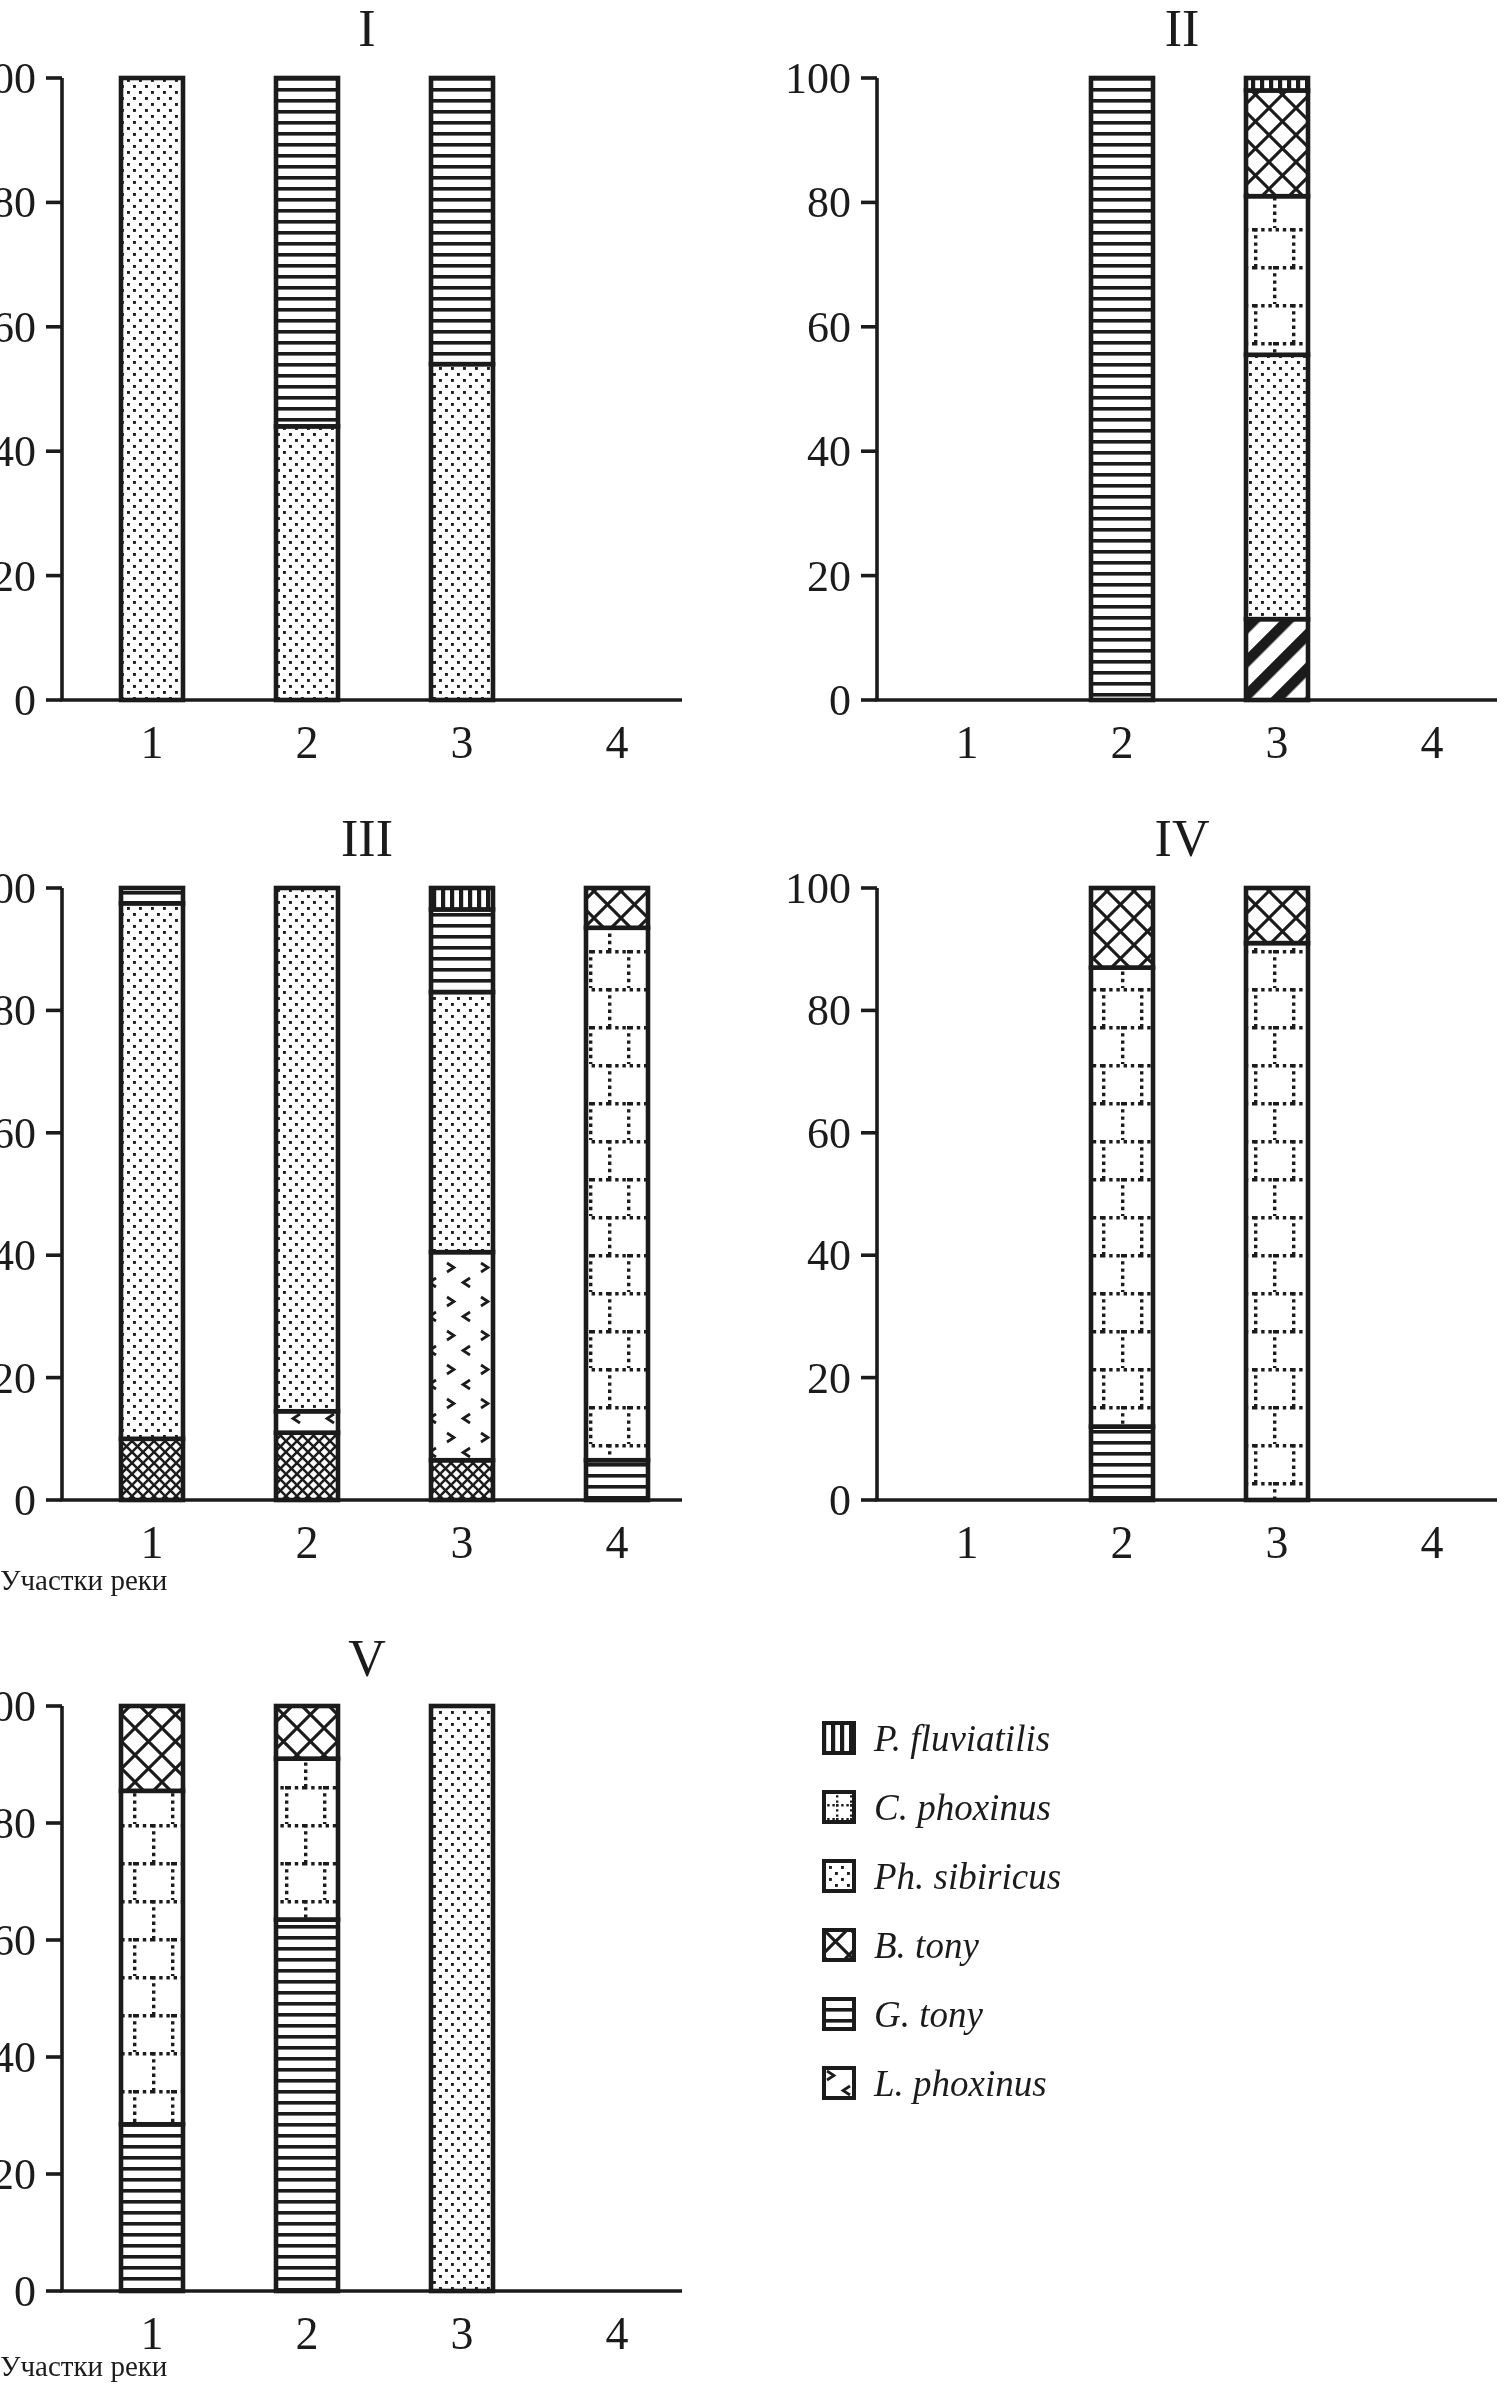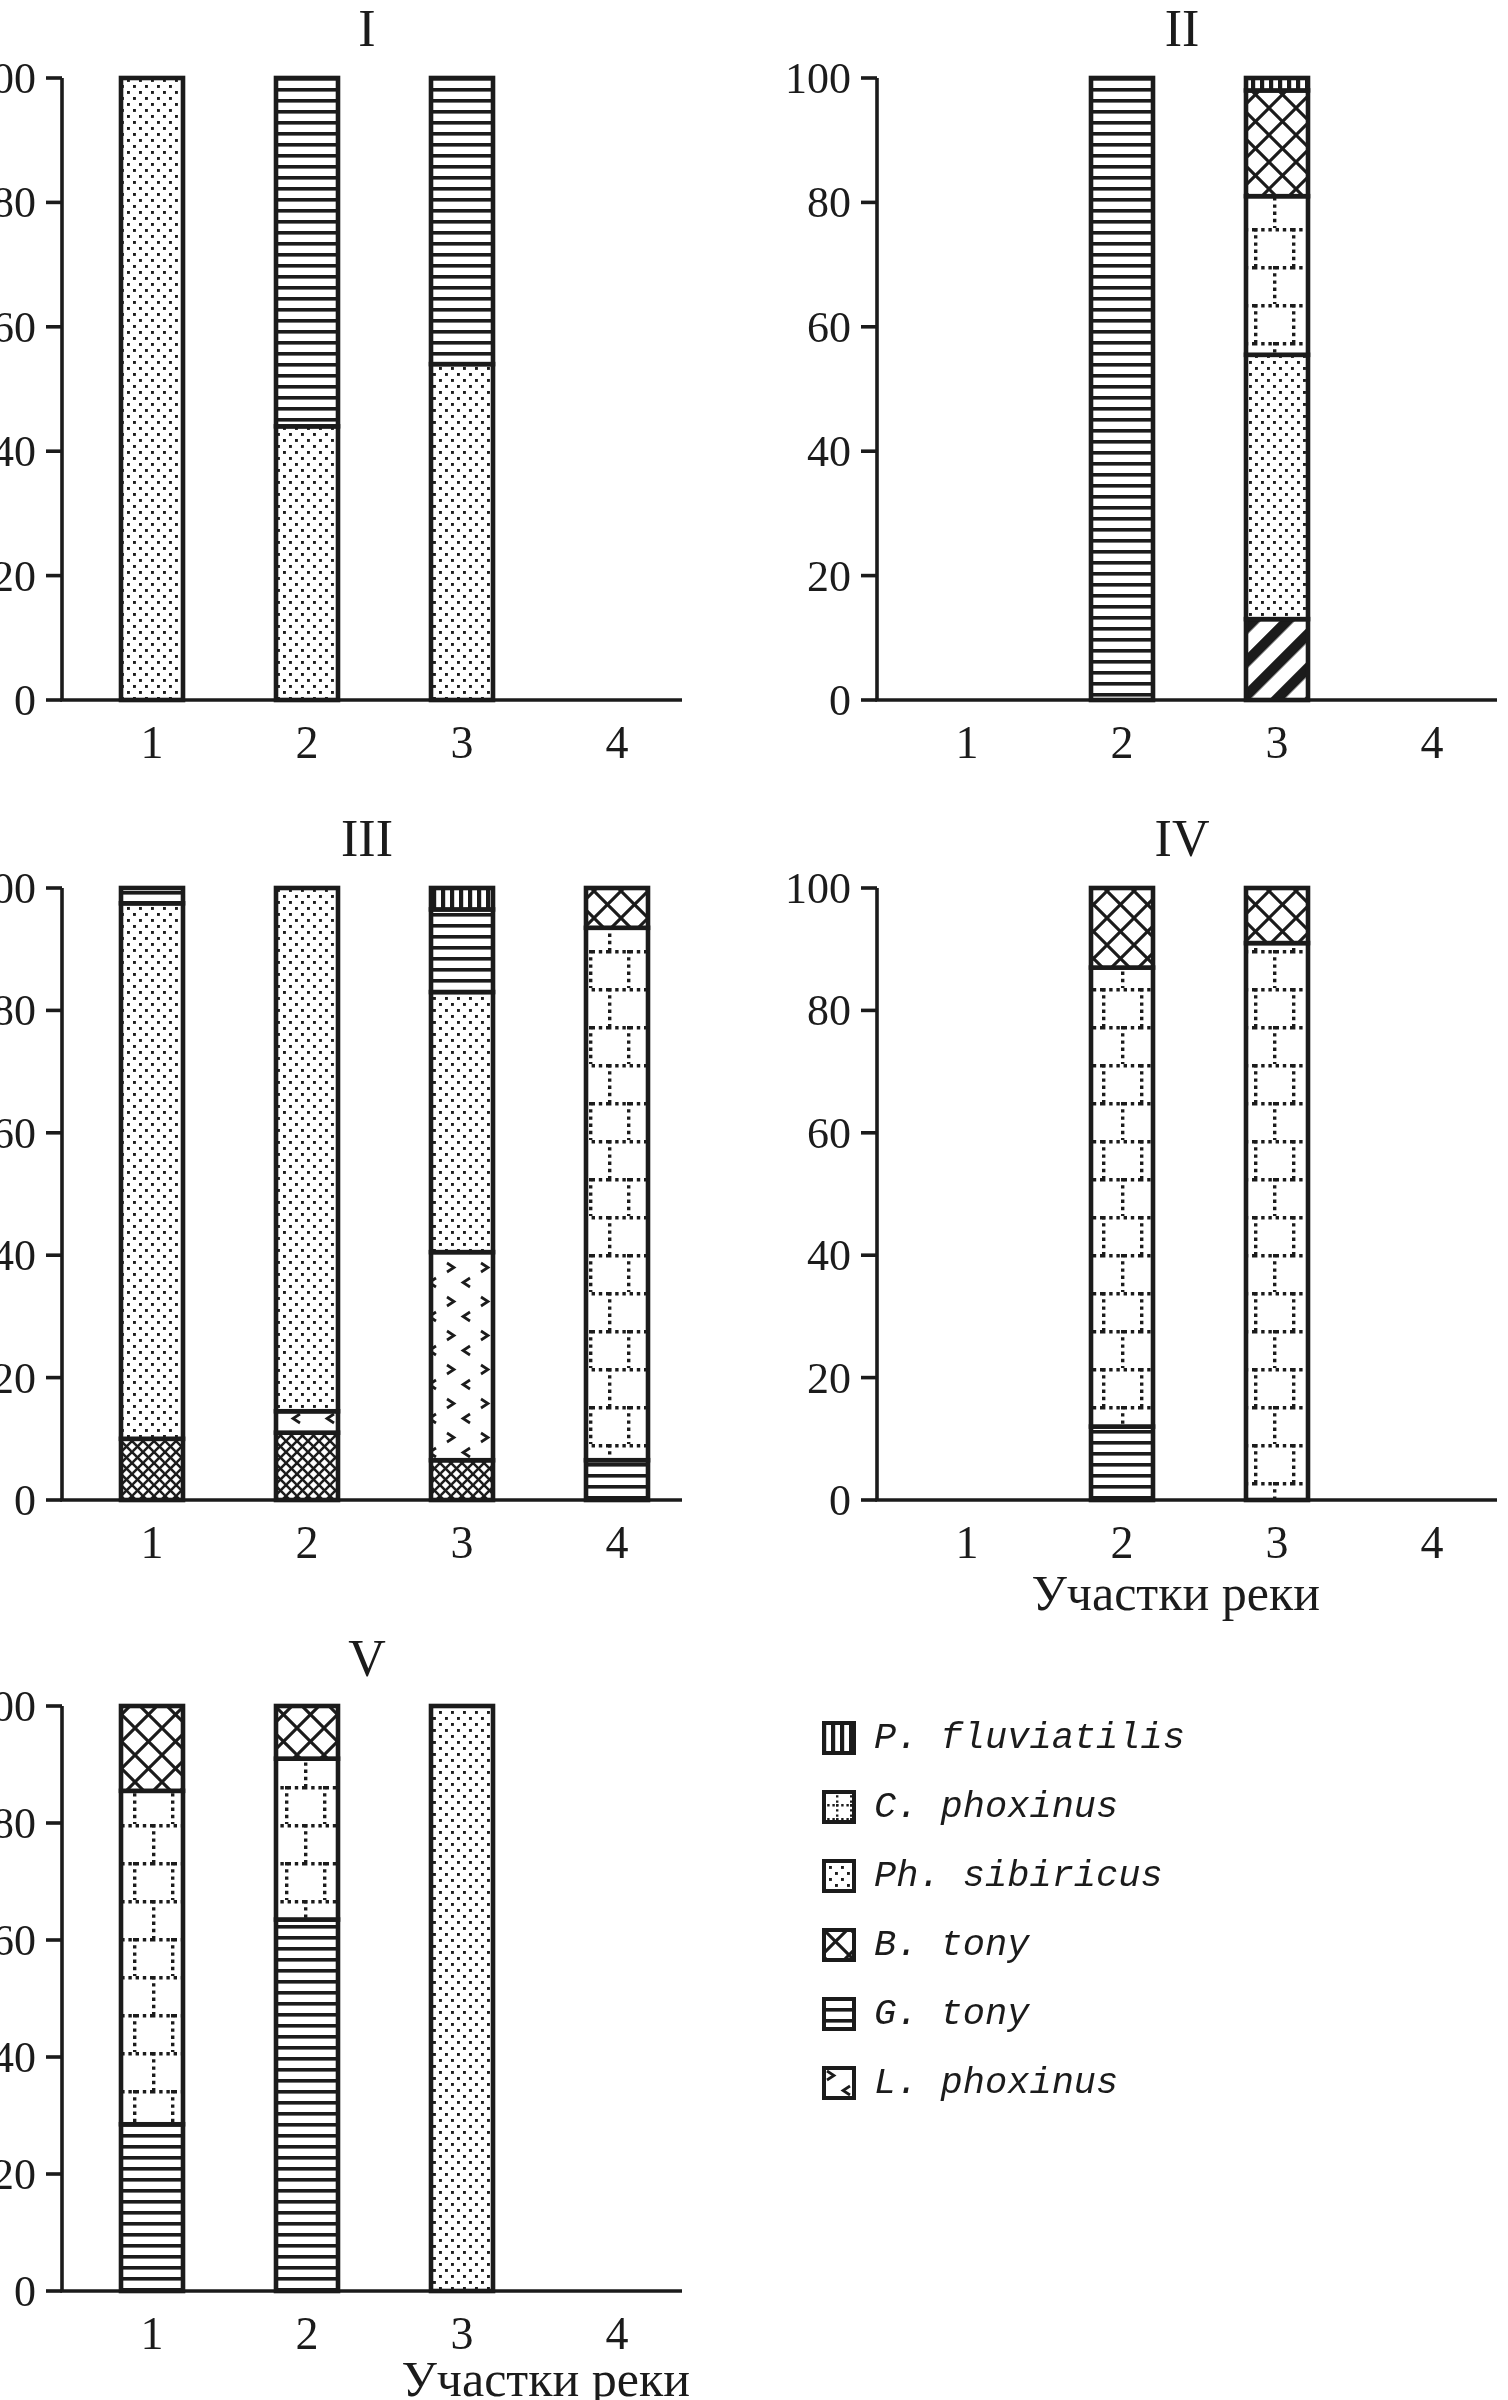--- a/index.html
+++ b/index.html
@@ -1,22 +1,22 @@
 <!DOCTYPE html>
 <html><head>
 <meta charset="utf-8">
 <style>
   html,body{margin:0;padding:0;background:#ffffff;}
   #page{position:relative;width:1508px;height:2400px;background:#ffffff;overflow:hidden;
         font-family:"Liberation Serif", serif;color:#1b1b1b;}
   #chart-layer{position:absolute;left:0;top:0;width:1508px;height:2400px;}
-  .axis-caption{position:absolute;text-align:right;font-size:50px;color:#1b1b1b;}
+  .axis-caption{position:absolute;text-align:left;font-size:29px;color:#1b1b1b;}
   #caption-row2{left:0;top:1564px;width:1320px;}
   #caption-row3{left:0;top:2350px;width:690px;}
-  #legend{position:absolute;left:822px;top:1720px;display:flex;flex-direction:column;font-family:Liberation Mono, monospace;}
+  #legend{position:absolute;left:822px;top:1720px;display:flex;flex-direction:column;}
   .legend-item{display:flex;align-items:center;height:36px;margin-bottom:33px;}
   .legend-swatch{width:34px;height:34px;display:inline-block;}
   .legend-swatch svg{display:block;}
   .legend-label{margin-left:18px;font-size:37px;font-style:italic;color:#1b1b1b;white-space:nowrap;}
 </style>
 </head>
 <body>
 
 <div id="page">
   <div id="chart-layer"><svg width="1508" height="2400" viewBox="0 0 1508 2400" xmlns="http://www.w3.org/2000/svg" style="font-family:'Liberation Serif',serif">

